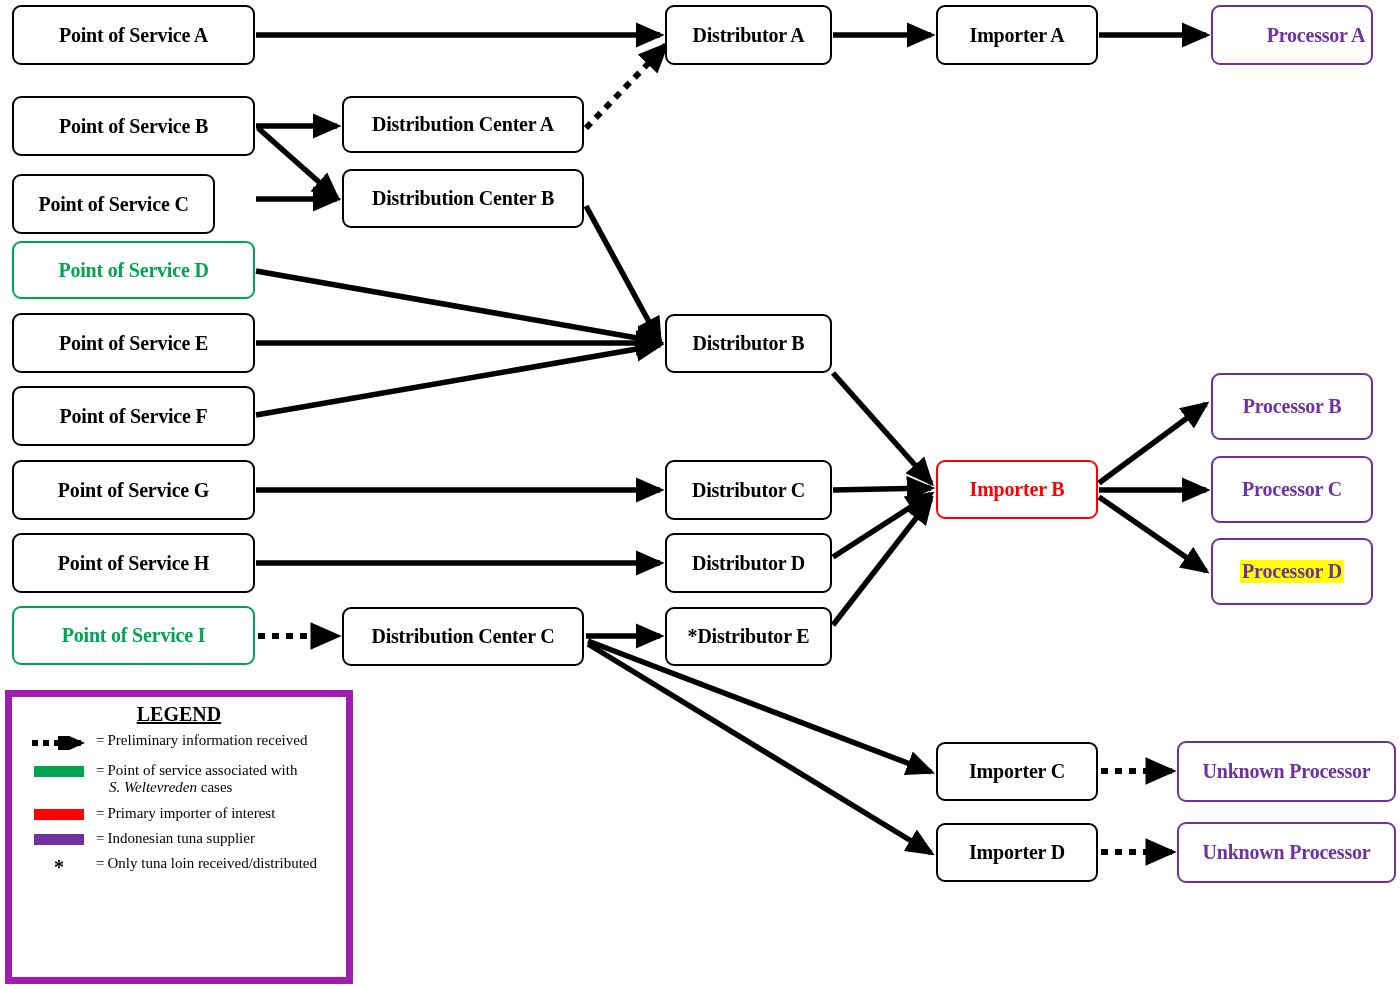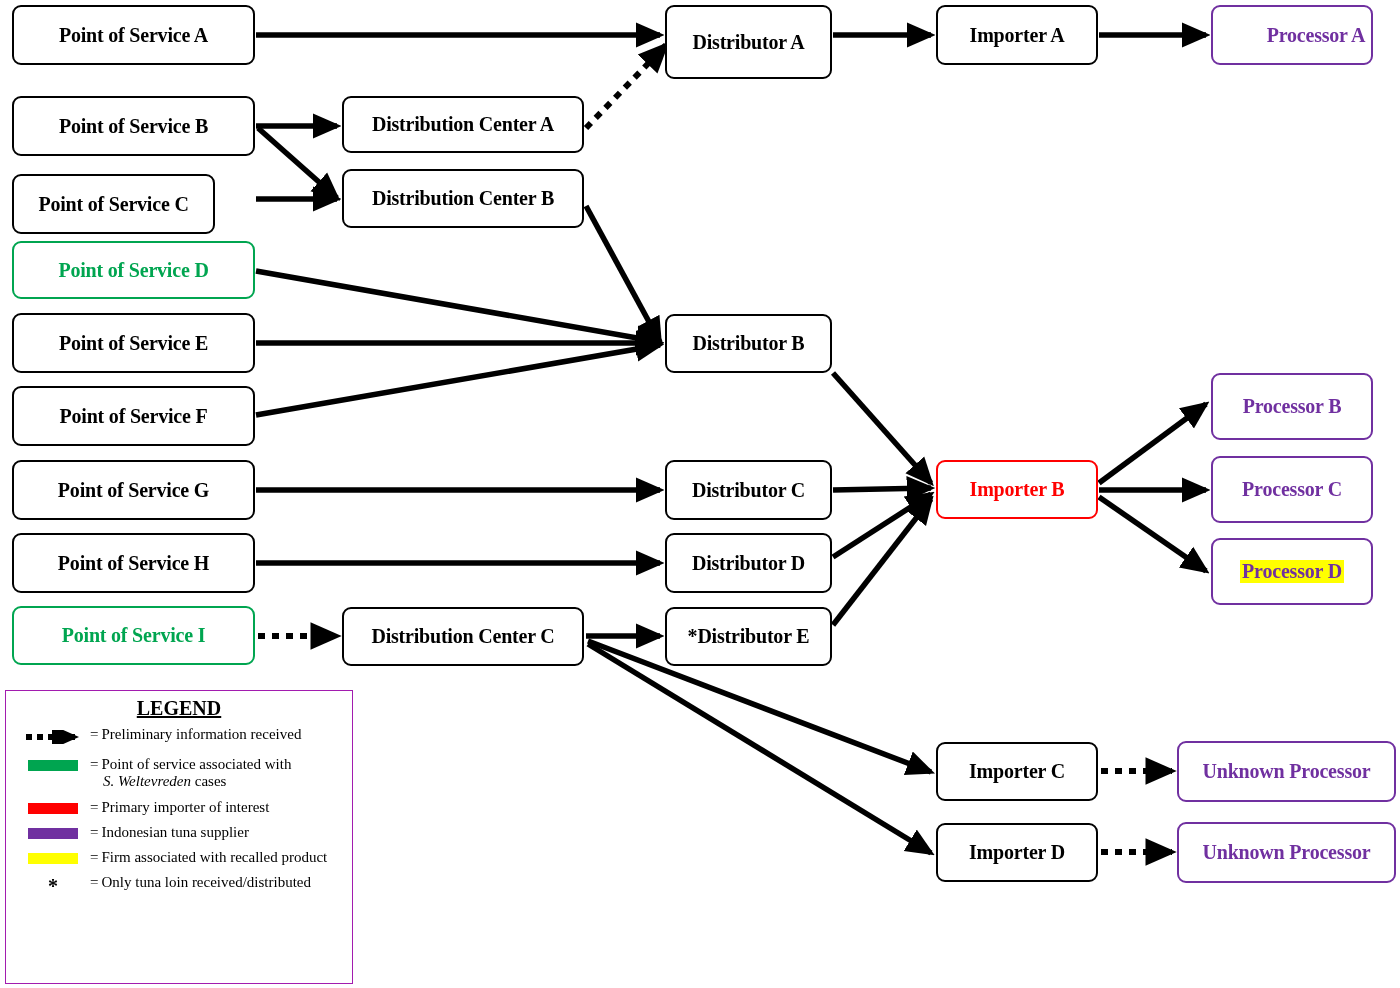--- a/index.html
+++ b/index.html
@@ -45,21 +45,21 @@
     padding: 0 2px;
   }
   
   #legend {
     position: absolute;
     left: 5px;
     top: 690px;
     width: 348px;
     height: 294px;
     box-sizing: border-box;
-    border: 1px solid #a21caf;
+    border: 7px solid #a21caf;
     background: #ffffff;
     padding: 6px 0 0 0;
   }
   #legend-title {
     text-align: center;
     font-weight: bold;
     font-size: 20px;
     text-decoration: underline;
     margin-bottom: 6px;
     color: #000;
@@ -176,21 +176,21 @@
       </div>
       <div class="node" style="left: 342px; top: 96px; width: 242px; height: 57px;">
         <span>Distribution Center A</span>
       </div>
       <div class="node" style="left: 342px; top: 169px; width: 242px; height: 59px;">
         <span>Distribution Center B</span>
       </div>
       <div class="node" style="left: 342px; top: 607px; width: 242px; height: 59px;">
         <span>Distribution Center C</span>
       </div>
-      <div class="node" style="left: 665px; top: 5px; width: 167px; height: 74px;">
+      <div class="node" style="left: 665px; top: 5px; width: 167px; height: 60px;">
         <span>Distributor A</span>
       </div>
       <div class="node" style="left: 665px; top: 314px; width: 167px; height: 59px;">
         <span>Distributor B</span>
       </div>
       <div class="node" style="left: 665px; top: 460px; width: 167px; height: 60px;">
         <span>Distributor C</span>
       </div>
       <div class="node" style="left: 665px; top: 533px; width: 167px; height: 60px;">
         <span>Distributor D</span>
@@ -265,28 +265,20 @@
         <div class="legend-row">
           <div class="legend-key">
             <span>
               <span class="swatch sw-purple"></span>
             </span>
           </div>
           <div class="legend-desc"><span class="eq">=</span><span>Indonesian tuna supplier</span></div>
         </div>
         <div class="legend-row">
           <div class="legend-key">
-            <span>
-              <span class="swatch sw-yellow"></span>
-            </span>
-          </div>
-          <div class="legend-desc"><span class="eq">=</span><span>Firm associated with recalled product</span></div>
-        </div>
-        <div class="legend-row">
-          <div class="legend-key">
             <span class="ast">*</span>
           </div>
           <div class="legend-desc"><span class="eq">=</span><span>Only tuna loin received/distributed</span></div>
         </div>
       </div>
   </div>
 
 </div>
 
 </body></html>

